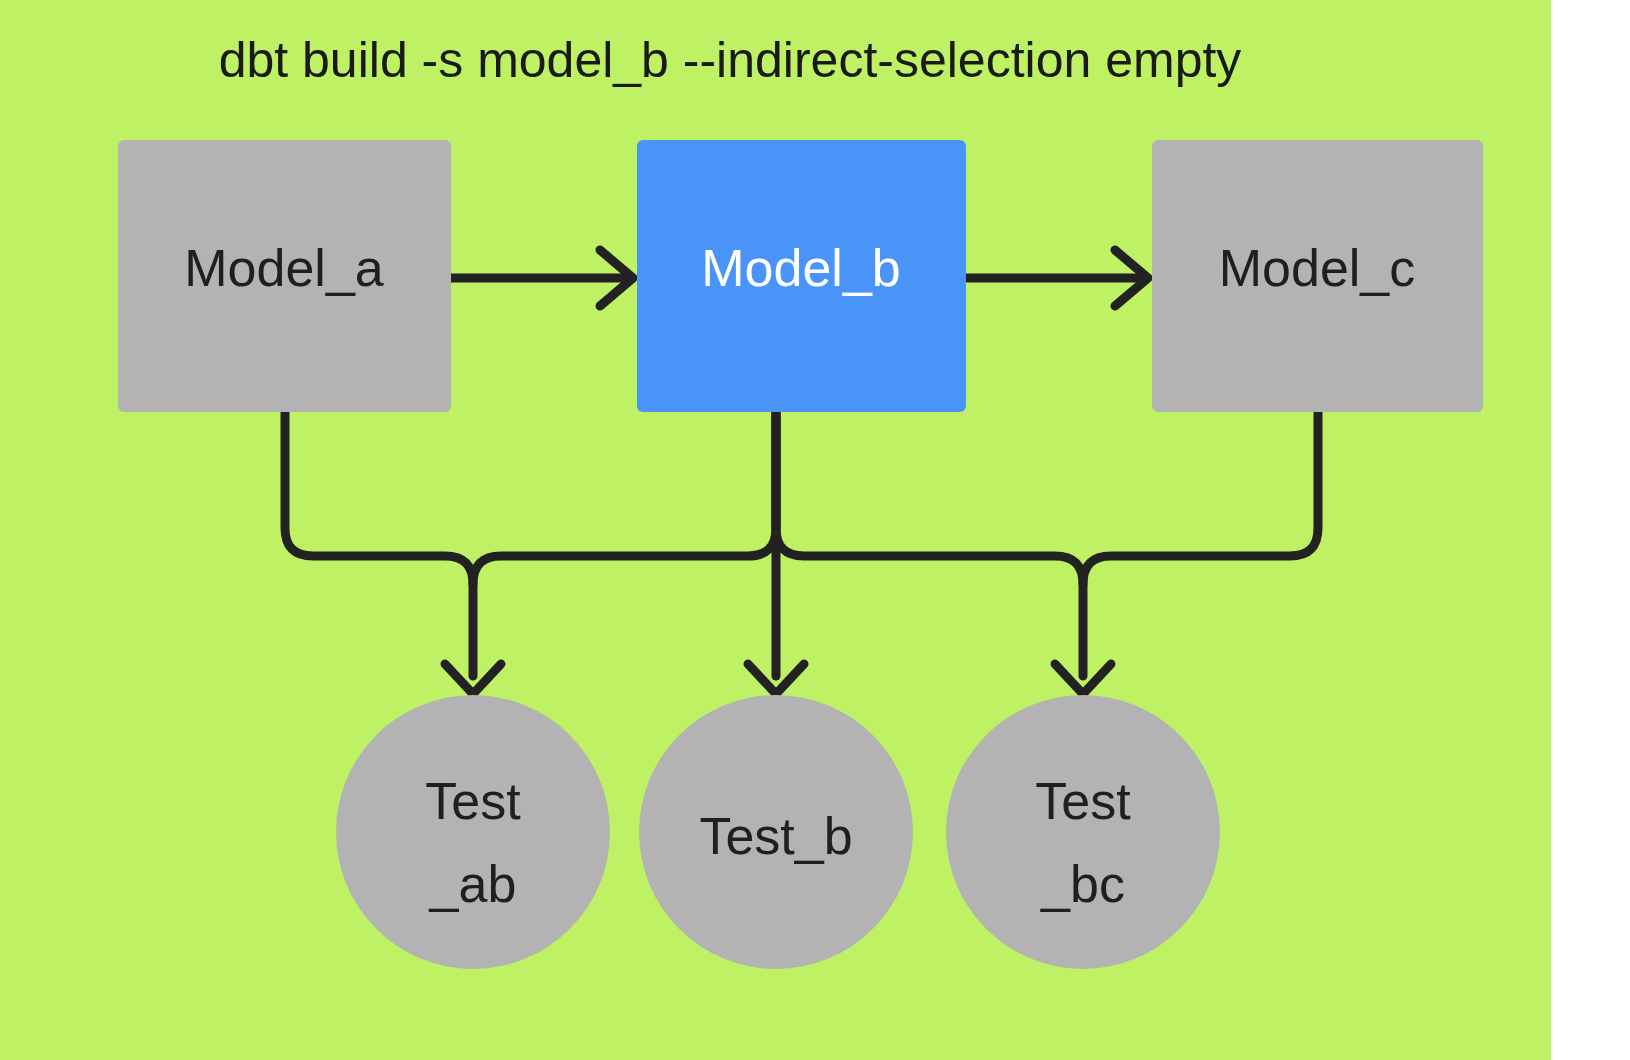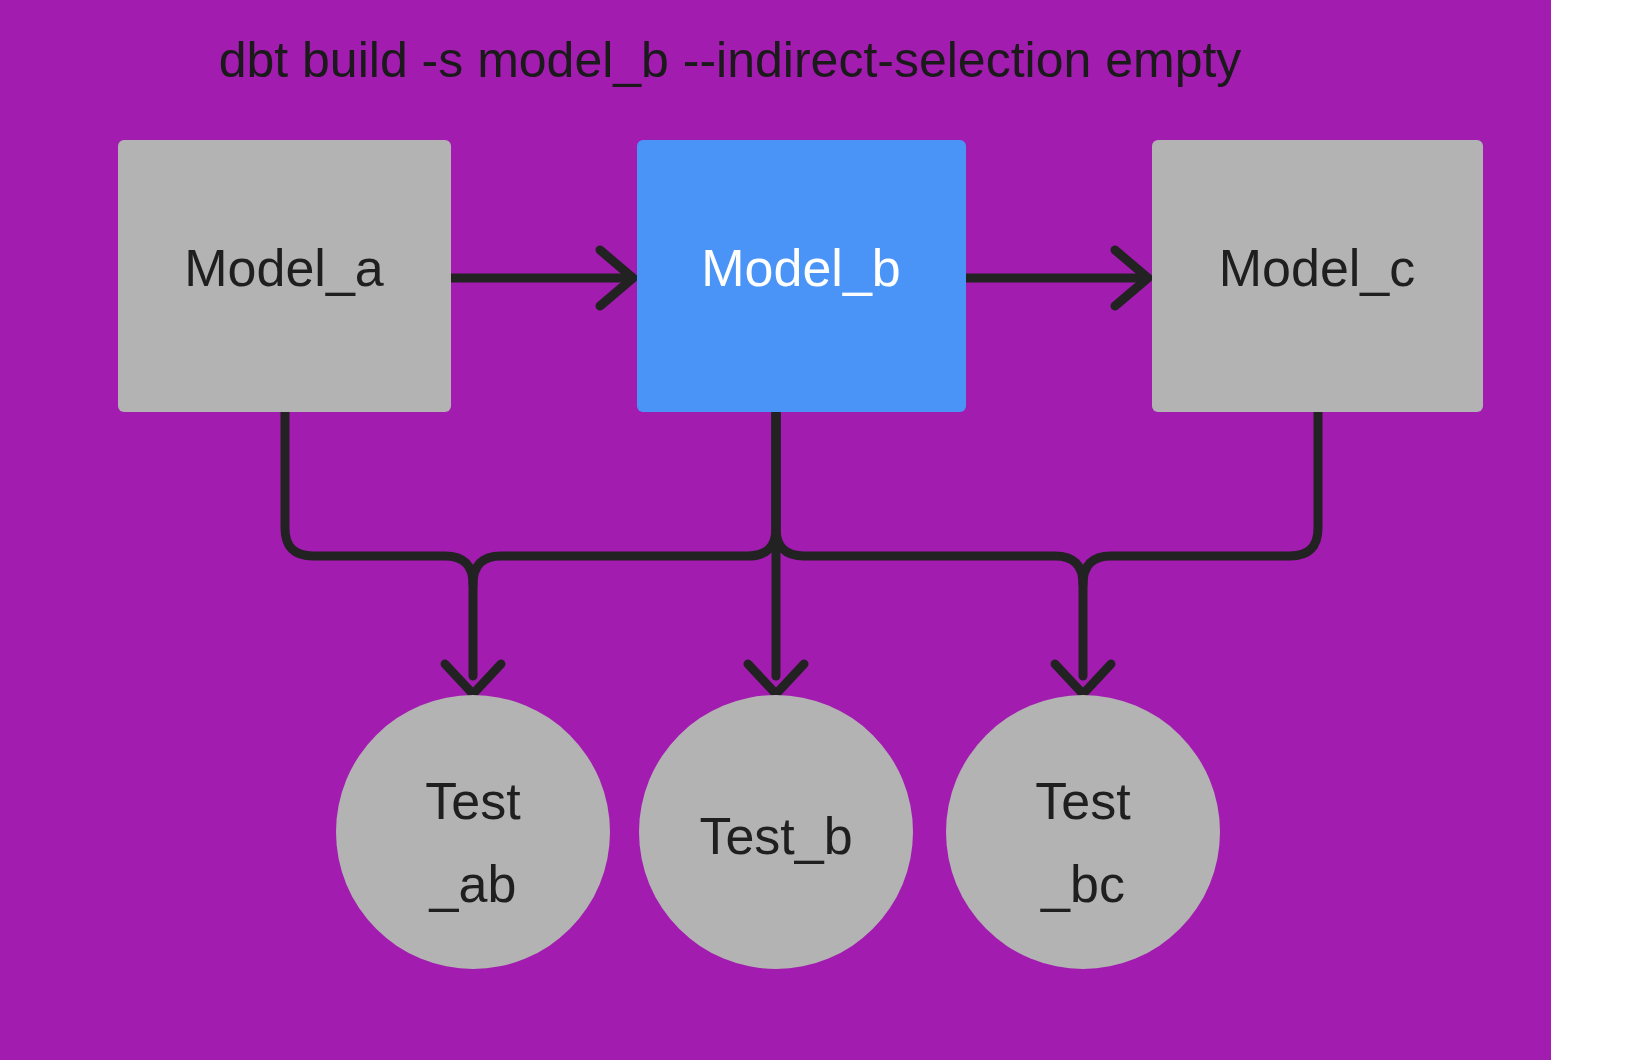--- a/index.html
+++ b/index.html
@@ -10,21 +10,21 @@
   body {
     width: 1630px;
     height: 1060px;
     overflow: hidden;
     font-family: "Liberation Sans", sans-serif;
   }
   #canvas {
     position: relative;
     width: 1551px;
     height: 1060px;
-    background: #a21caf;
+    background: #bef264;
   }
   svg.diagram {
     position: absolute;
     top: 0;
     left: 0;
     width: 1630px;
     height: 1060px;
     display: block;
   }
   .node-label {

